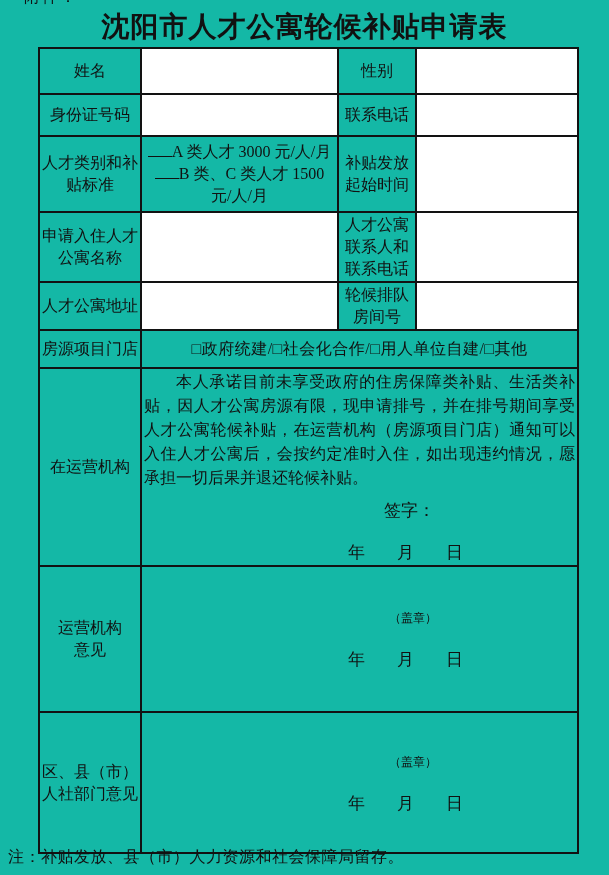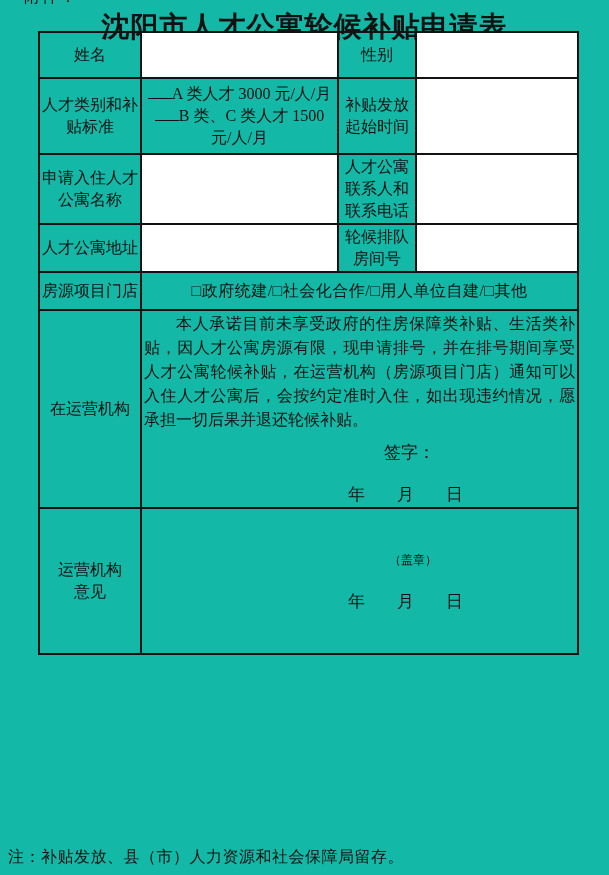--- a/index.html
+++ b/index.html
@@ -22,21 +22,21 @@
     position:absolute;
     top:8px;left:0;right:0;
     text-align:center;
     font-family:"Liberation Sans","DejaVu Sans",sans-serif;
     font-weight:bold;
     font-size:28px;
     letter-spacing:1px;
   }
   table.form{
     position:absolute;
-    top:31px;left:38px;
+    top:47px;left:38px;
     width:539px;
     border-collapse:collapse;
     table-layout:fixed;
   }
   table.form td{
     border:2px solid #121212;
     font-size:16px;
     text-align:center;
     vertical-align:middle;
     padding:1px 2px;
@@ -123,20 +123,26 @@
     </colgroup>
 
     <tbody>
         <tr style="height:46px">
       <td class="lbl">姓名</td>
       <td class="val"></td>
       <td class="lbl">性别</td>
       <td class="val"></td>
     </tr>
 
+    <tr style="height:42px">
+      <td class="lbl">身份证号码</td>
+      <td class="val"></td>
+      <td class="lbl">联系电话</td>
+      <td class="val"></td>
+    </tr>
 
     <tr style="height:76px">
       <td class="lbl">人才类别和补
 贴标准</td>
       <td class="talent-cell">
         <div><span class="blank-line"></span><span>A 类人才  3000 元/人/月</span></div>
         <div><span class="blank-line"></span><span>B 类、C 类人才  1500 元/人/月</span></div>
       </td>
       <td class="lbl">补贴发放
 起始时间</td>
@@ -185,18 +191,30 @@
       <td class="seal-cell" colspan="3">
         <div class="seal-line">（盖章）</div>
         <div class="date-line">
           <span>年</span>
           <span>月</span>
           <span>日</span>
         </div>
       </td>
     </tr>
 
+    <tr style="height:141px">
+      <td class="lbl">区、县（市）
+人社部门意见</td>
+      <td class="seal-cell" colspan="3">
+        <div class="seal-line">（盖章）</div>
+        <div class="date-line">
+          <span>年</span>
+          <span>月</span>
+          <span>日</span>
+        </div>
+      </td>
+    </tr>
   </tbody>
     </table>
 
   <div class="footnote">注：补贴发放、县（市）人力资源和社会保障局留存。</div>
 
 </div>
 
 </body></html>

